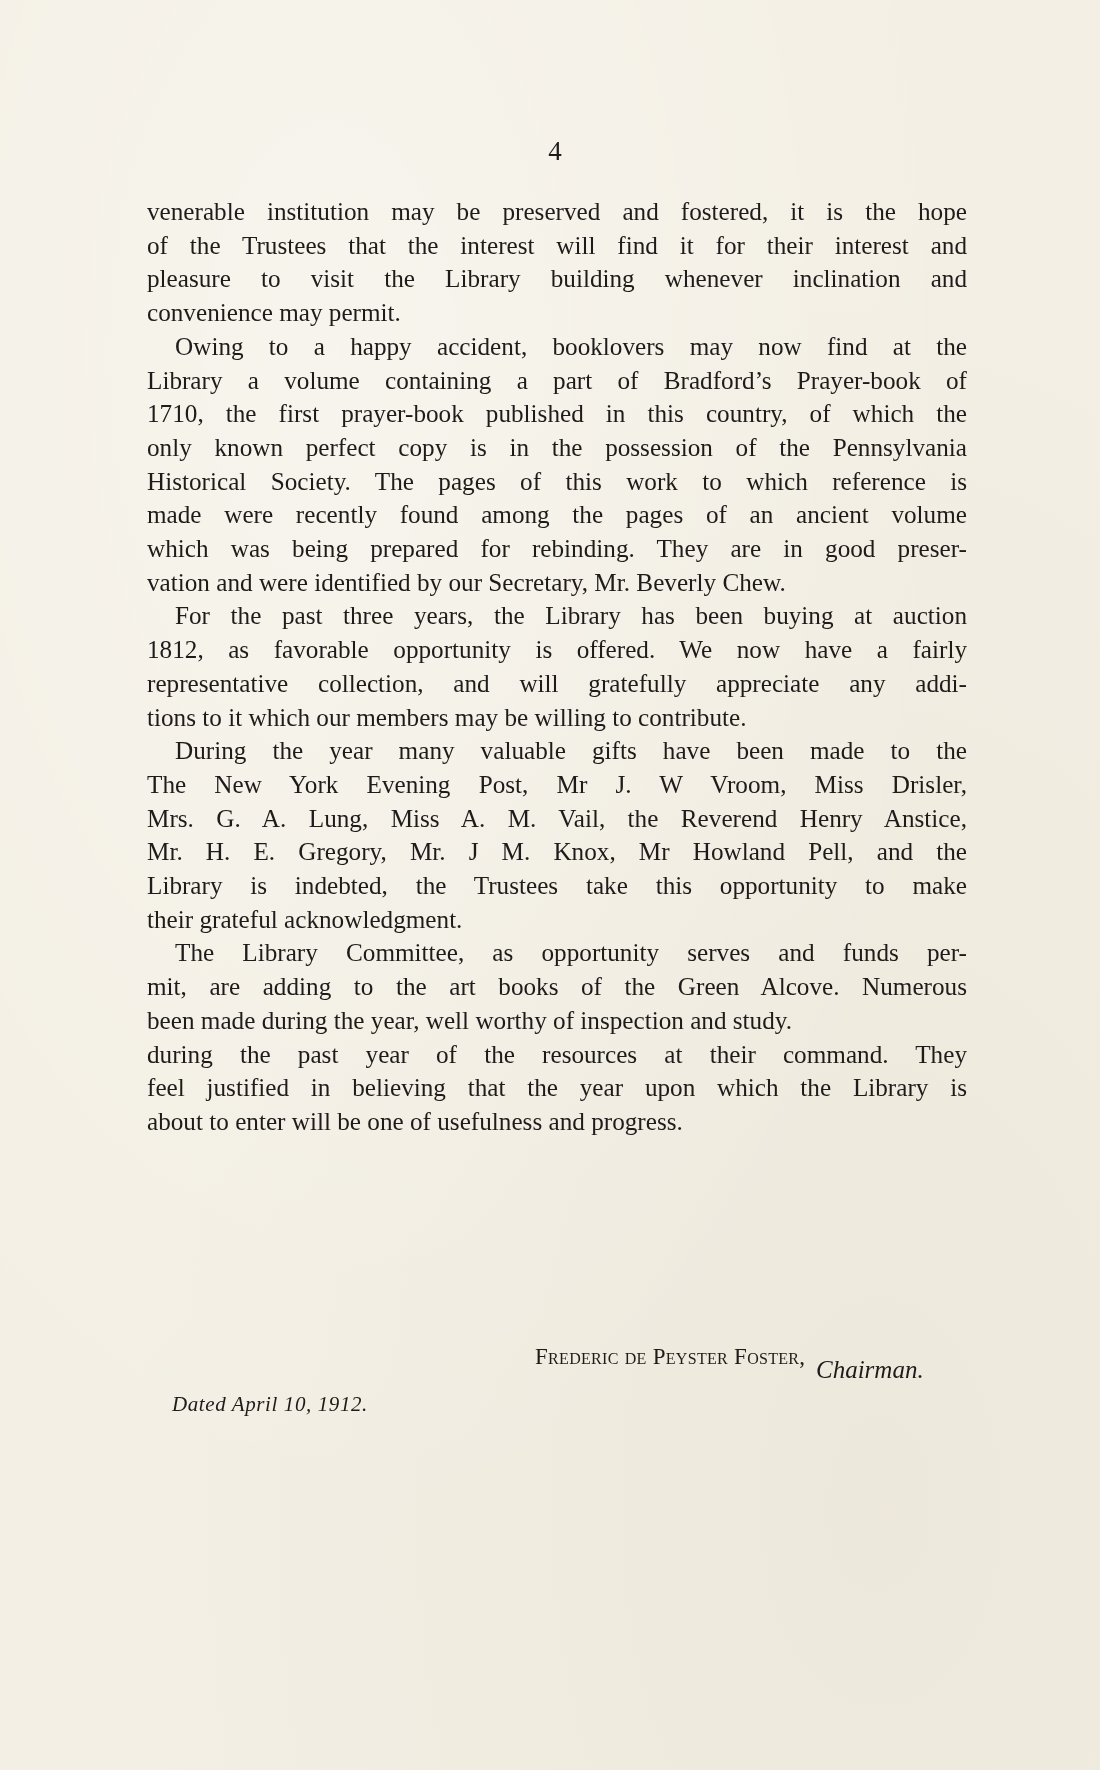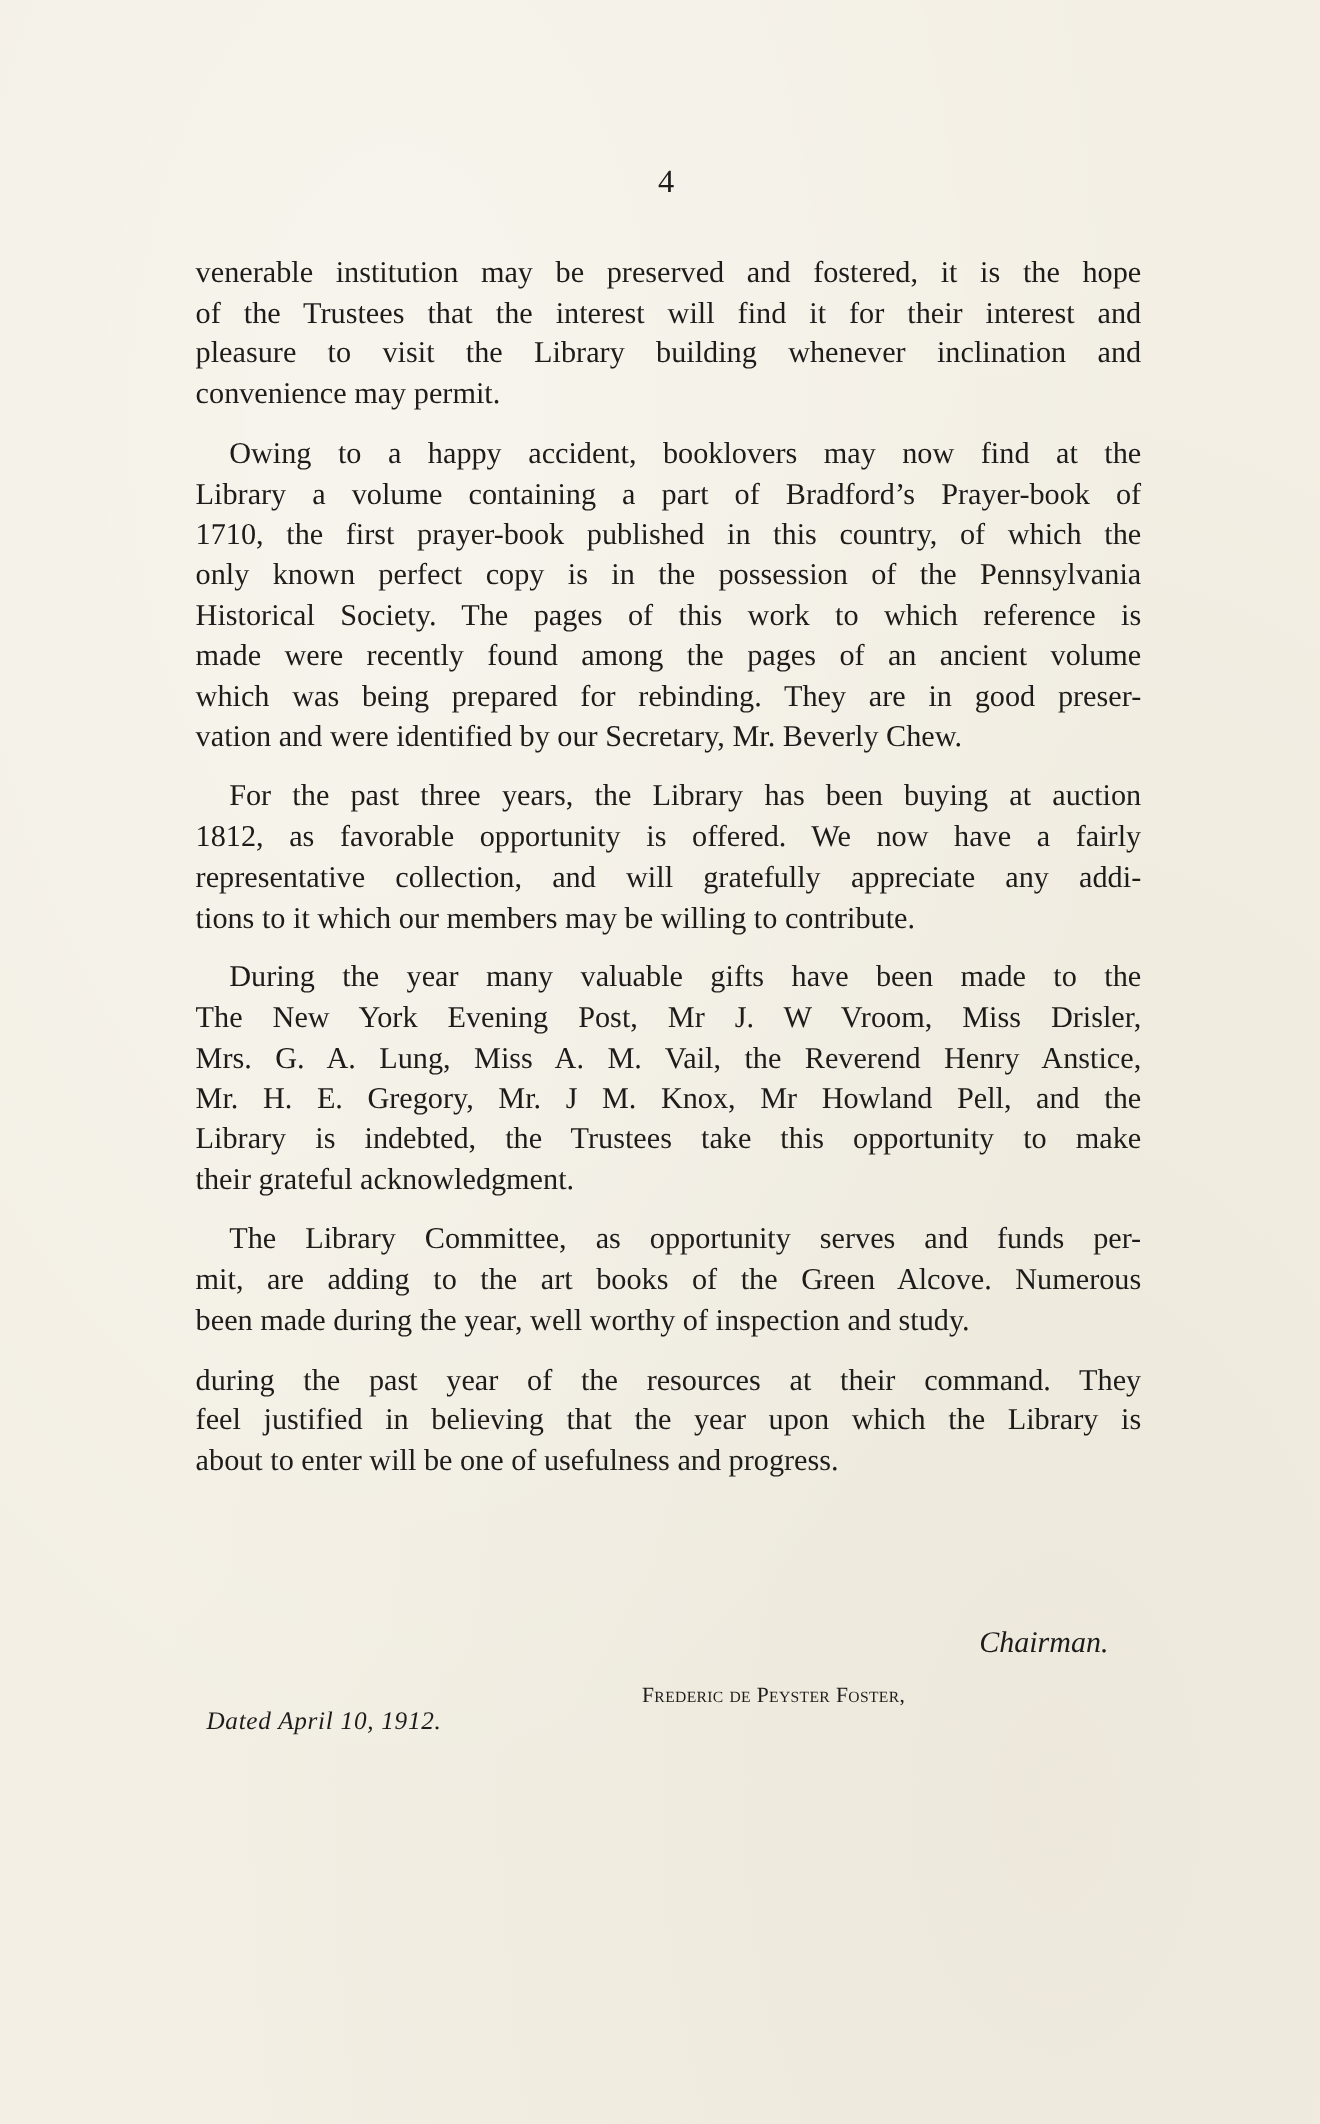--- a/index.html
+++ b/index.html
@@ -14,35 +14,35 @@
     position: relative;
   }
   .page-number {
     position: absolute; top: 134px; left: 0; width: 1110px;
     text-align: center; font-size: 27px; line-height: 34px;
   }
   .body-text {
     position: absolute; top: 195px; left: 147px; width: 820px;
     font-size: 25.2px; line-height: 33.7px;
   }
-  .para { margin: 16px; text-align: justify; text-align-last: left; }
+  .para { margin: 0; text-align: justify; text-align-last: left; }
   .para.indent { text-indent: 28px; }
   .line { display: block; text-align: justify; text-align-last: justify; white-space: nowrap; }
   .line.last { text-align-last: left; }
   .signature {
-    position: absolute; top: 1397px; left: 535px;
-    font-size: 18px; line-height: 30px; font-variant: small-caps; letter-spacing: 0.3px;
+    position: absolute; top: 1342px; left: 535px;
+    font-size: 23px; line-height: 30px; font-variant: small-caps; letter-spacing: 0.3px;
   }
   .title-line {
     position: absolute; top: 1355px; left: 816px;
     font-size: 25px; line-height: 30px; font-style: italic;
   }
   .dated {
     position: absolute; top: 1389px; left: 172px;
-    font-size: 21px; line-height: 30px; font-style: italic; letter-spacing: 0.6px; margin-top: 30px;
+    font-size: 21px; line-height: 30px; font-style: italic; letter-spacing: 0.6px;
   }
 </style>
 </head>
 <body>
 
 <div class="page-number">4</div>
 
 <div class="body-text" id="body-text">
     <p class="para" style="text-indent: 0px;">
       <span class="line">venerable institution may be preserved and fostered, it is the hope</span>

